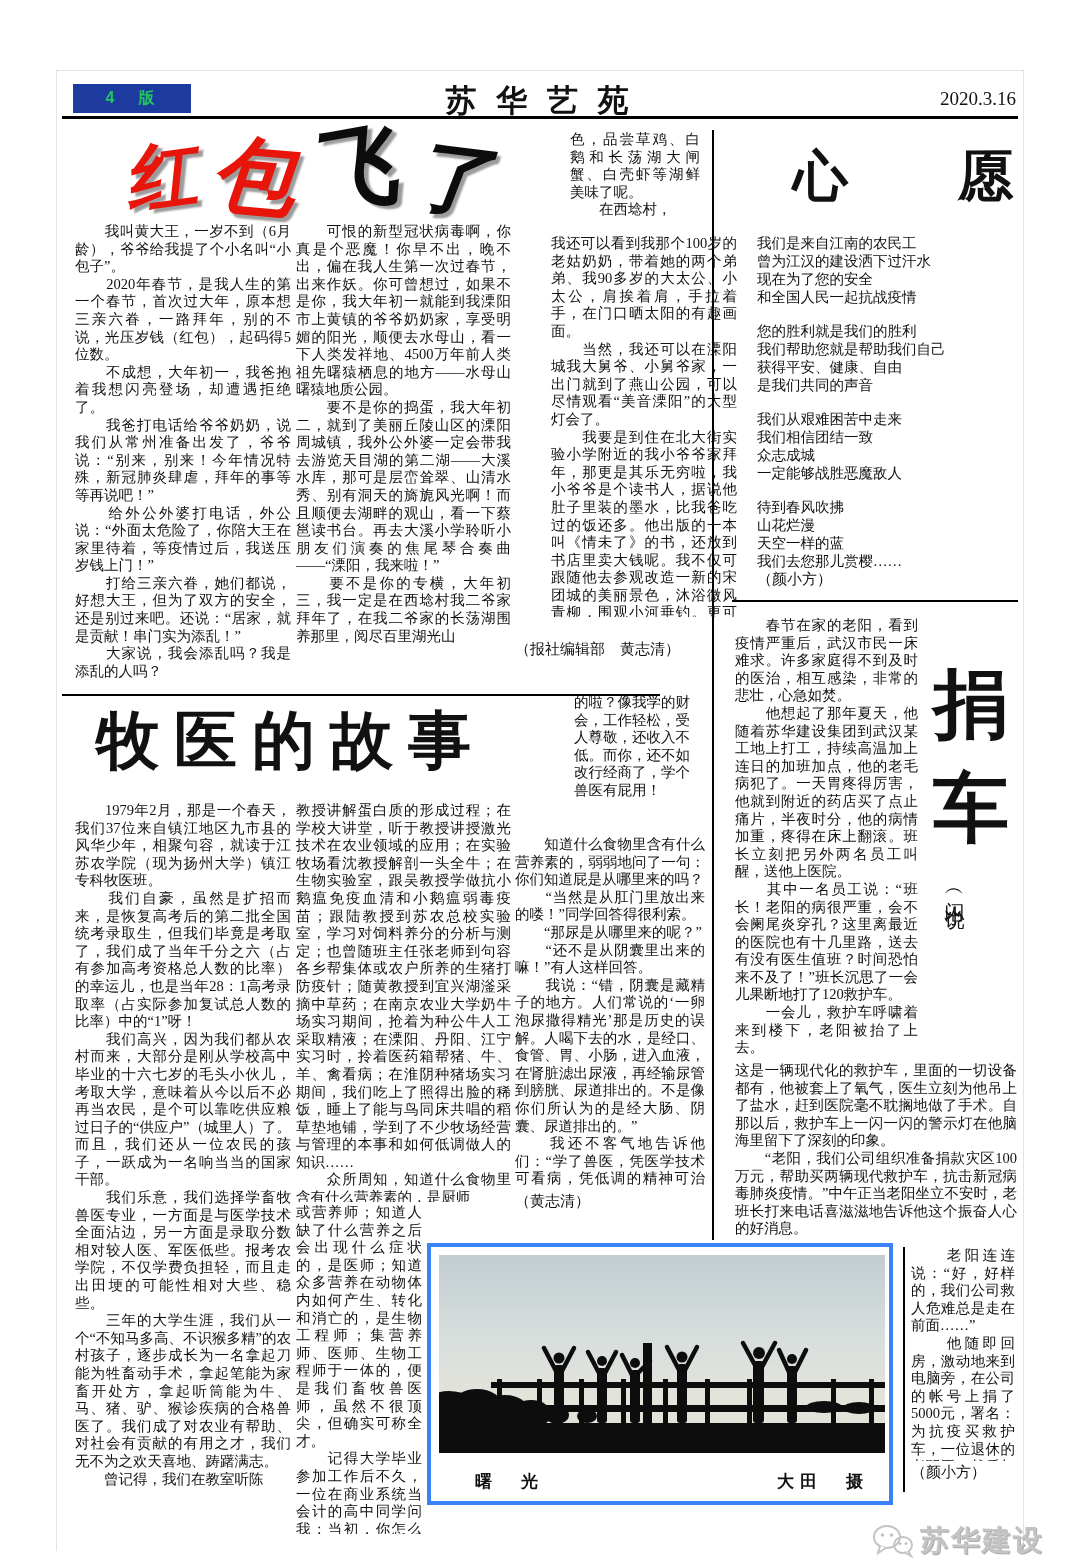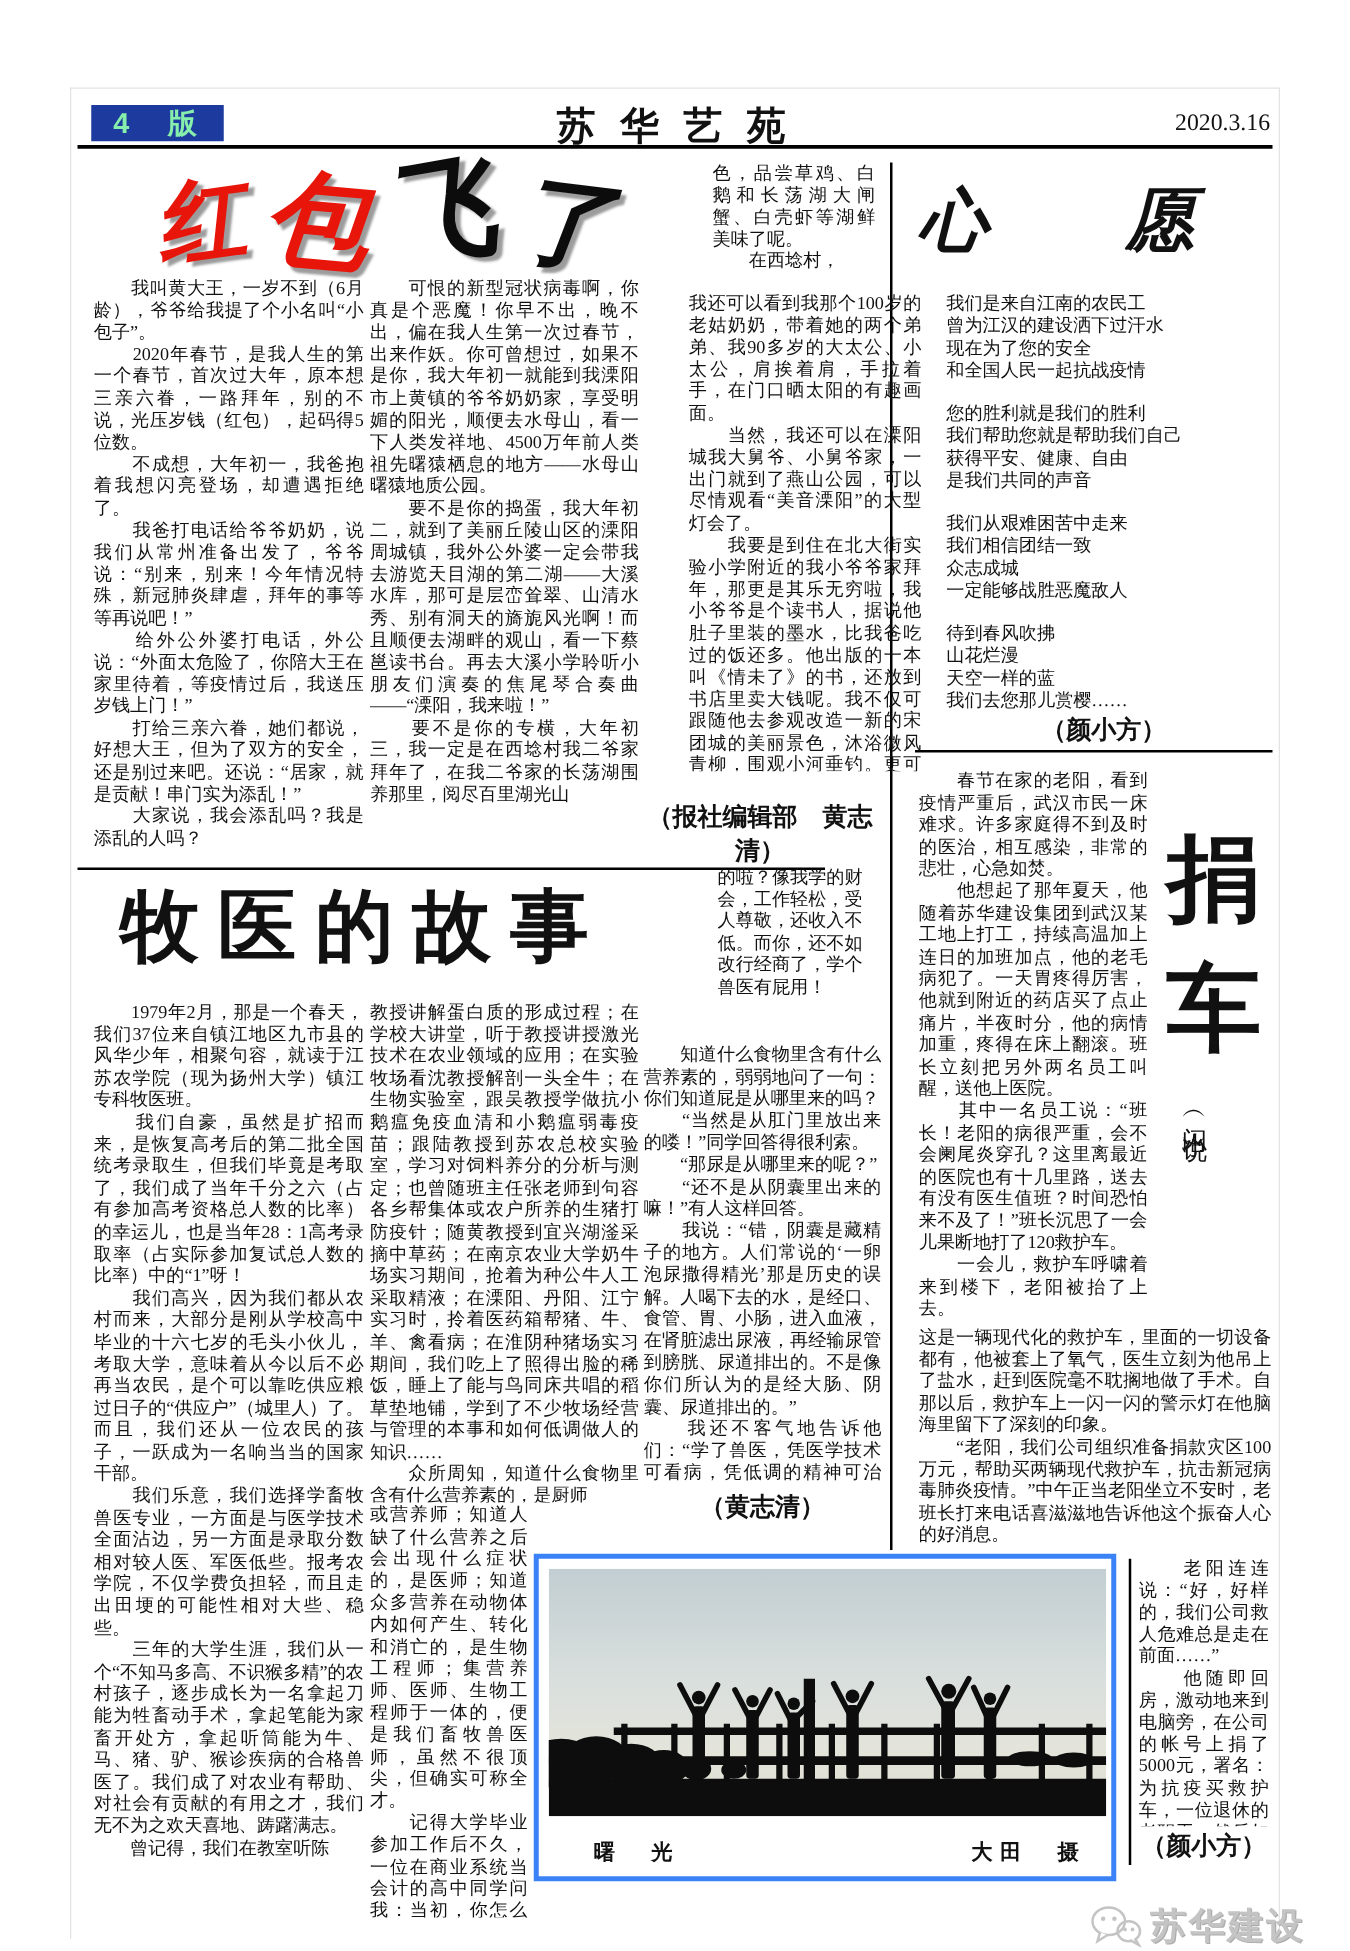--- a/index.html
+++ b/index.html
@@ -1,41 +1,41 @@
 <!DOCTYPE html>
 <html style="--badge_blue: #1d3b9e; --title_red: #e8150a; --brand_gray: #c4c4c4;"><head>
 <meta charset="utf-8">
 <style>
   html,body{margin:0;padding:0;background:#ffffff;}
   #page{position:relative;width:1080px;height:1561px;background:#fff;overflow:hidden;
         font-family:"Liberation Serif","DejaVu Serif",serif;color:#111;}
   .scan-frame{position:absolute;left:56px;top:70px;width:966px;height:1480px;
         border-left:1px solid #e3e3e3;border-top:1px solid #e3e3e3;border-right:1px solid #e3e3e3;}
   
-  .badge{position:absolute;left:73px;top:84px;width:106px;height:29px;background:var(--badge_blue,#1d3b9e);
-        color:#86efac;font-family:"Liberation Sans","DejaVu Sans",sans-serif;font-weight:bold;font-size:23px;
+  .badge{position:absolute;left:73px;top:84px;width:118px;height:29px;background:var(--badge_blue,#1d3b9e);
+        color:#22c55e;font-family:"Liberation Sans","DejaVu Sans",sans-serif;font-weight:bold;font-size:16px;
         display:flex;align-items:center;justify-content:center;letter-spacing:4px;}
   .masthead{position:absolute;left:0;right:0;top:80px;text-align:center;font-size:31px;font-weight:bold;letter-spacing:6px;}
   .issue-date{position:absolute;right:64px;top:88px;font-size:19px;}
   .rule-h{position:absolute;background:#000;}
   .rule-v{position:absolute;background:#000;}
   
   .col{position:absolute;font-size:14.5px;line-height:17.6px;text-align:justify;overflow:hidden;}
   .col p{margin:0;}
-  .byline{position:absolute;font-size:20px;text-align:center;font-weight:bold;}
+  .byline{position:absolute;font-size:15px;text-align:left;}
   
   .hb-title{position:absolute;left:125px;top:118px;width:400px;height:100px;display:flex;align-items:flex-end;
         gap:14px;font-family:"DejaVu Serif","Liberation Serif",serif;font-weight:bold;font-style:italic;}
   .hb-title span{display:inline-block;text-shadow:4px 4px 2px #9c9c9c;line-height:1;}
   .hb-c1{font-size:72px;color:var(--title_red,#e8150a);transform:rotate(-8deg) translateY(-6px);}
   .hb-c2{font-size:84px;color:var(--title_red,#e8150a);transform:rotate(5deg);}
   .hb-c3{font-size:88px;color:#0c0c0c;transform:rotate(-10deg) translateY(-6px);}
   .hb-c4{font-size:80px;color:#0c0c0c;transform:rotate(7deg);}
   
-  .xy-title{position:absolute;left:735px;top:140px;width:278px;text-align:left;font-size:55px;font-weight:900;font-style:italic;}
+  .xy-title{position:absolute;left:735px;top:140px;width:278px;text-align:right;font-size:55px;font-weight:900;}
   .poem{position:absolute;left:757px;top:234px;width:252px;font-size:14.5px;line-height:18px;}
   .poem p{white-space:pre-line;margin:0 0 16px 0;}
   
   .jc-title{position:absolute;left:928px;top:652px;width:86px;text-align:center;font-weight:900;font-size:76px;line-height:104px;}
   .jc-sub{position:absolute;left:942px;top:882px;height:170px;writing-mode:vertical-rl;font-size:20px;letter-spacing:4px;}
   
   .my-title{position:absolute;left:96px;top:698px;width:470px;font-family:"DejaVu Sans","Liberation Sans",sans-serif;
         font-weight:900;font-size:63px;letter-spacing:15px;white-space:nowrap;}
   
   .photo-box{position:absolute;left:427px;top:1243px;width:466px;height:262px;border:4px solid #3b82f6;

